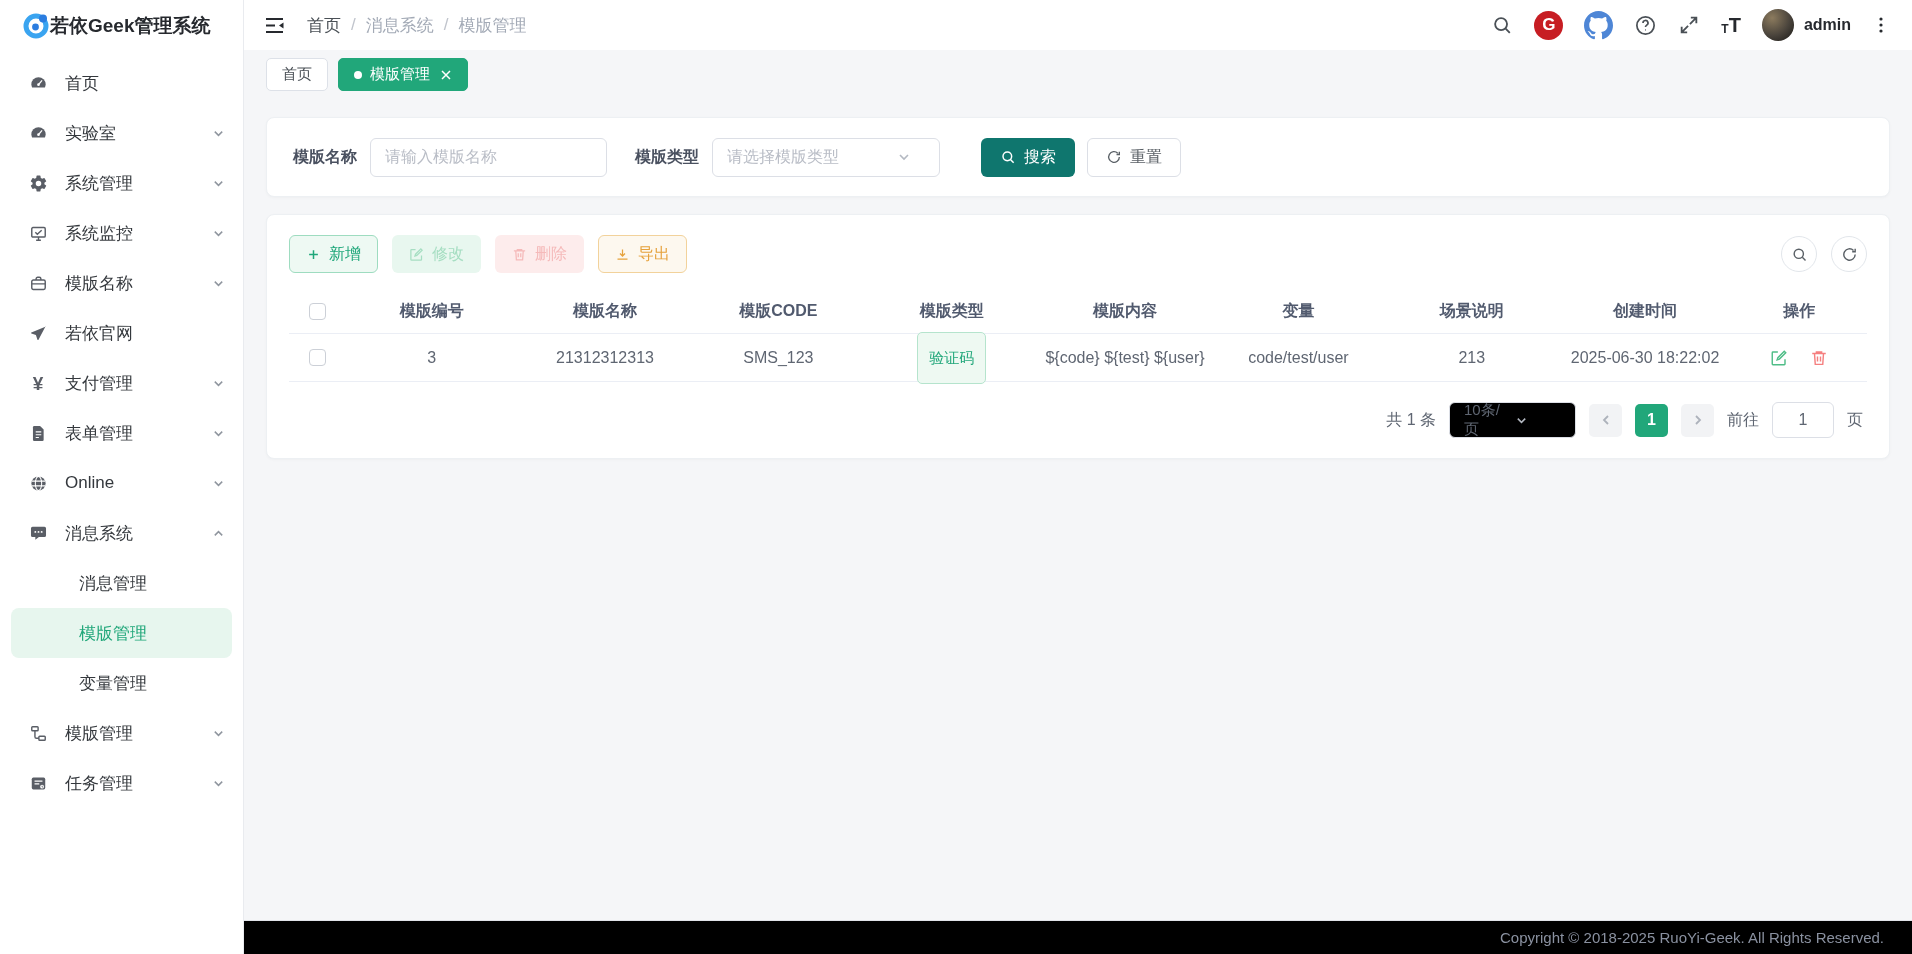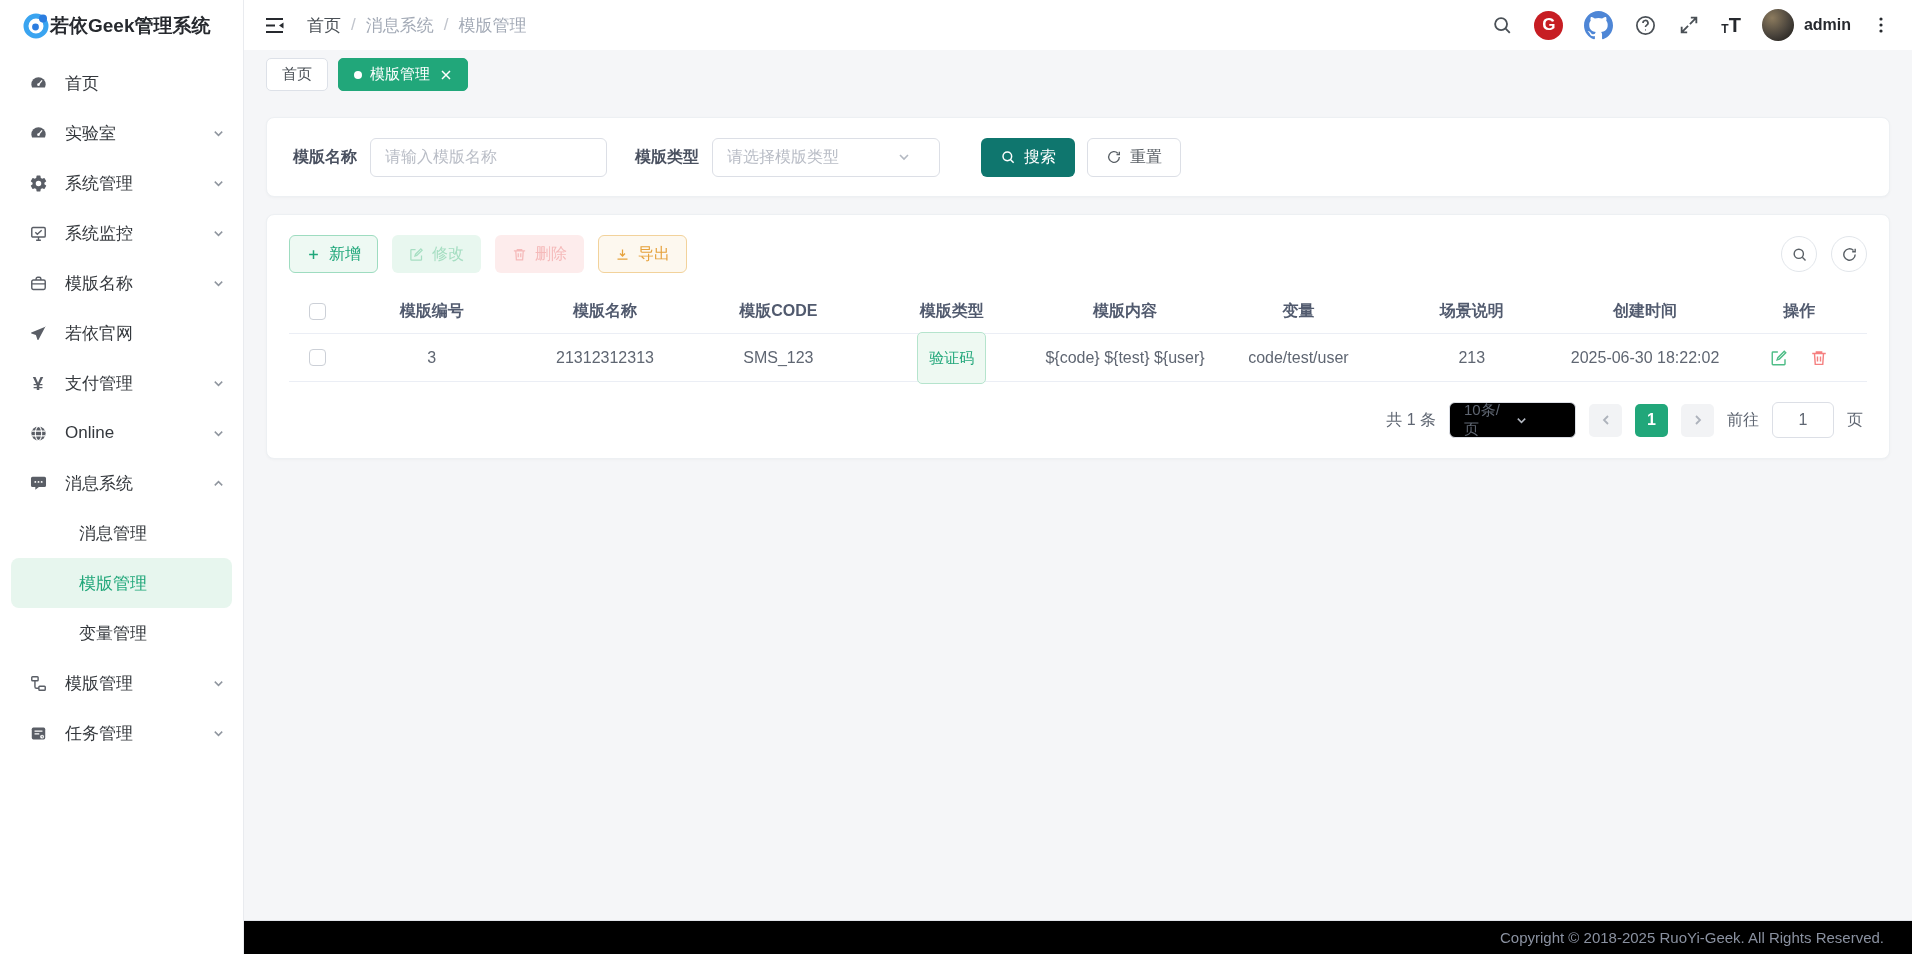--- a/index.html
+++ b/index.html
@@ -188,20 +188,34 @@
         <span class="mi-icon">
             <svg width="19" height="19" viewBox="0 0 24 24">
               <path fill="currentColor" d="M21.4 3.3L3 10.8c-.6.3-.6 1.1.1 1.3l5.6 1.9 2 5.8c.2.6 1 .7 1.3.1l8.3-15.7c.3-.6-.3-1.2-.9-.9z"></path>
             </svg>
           </span>
         <span class="mi-label">若依官网</span>
       </div>
       <div class="menu-item">
         <span class="mi-icon yen-glyph">¥</span>
         <span class="mi-label">支付管理</span>
+        <span class="mi-arrow">
+            <svg width="13" height="13" viewBox="0 0 14 14" fill="none" stroke="currentColor" stroke-width="1.6">
+              <path d="M3 5l4 4 4-4"></path>
+            </svg>
+          </span>
+      </div>
+      <div class="menu-item">
+        <span class="mi-icon">
+            <svg width="19" height="19" viewBox="0 0 24 24">
+              <path fill="currentColor" d="M6.5 2.5h7.5l4.5 4.5V20a1.5 1.5 0 01-1.5 1.5H6.5A1.5 1.5 0 015 20V4a1.5 1.5 0 011.5-1.5z"></path>
+              <path stroke="#fff" stroke-width="1.4" d="M8.5 10h7M8.5 13.5h7M8.5 17h4"></path>
+            </svg>
+          </span>
+        <span class="mi-label">表单管理</span>
         <span class="mi-arrow">
             <svg width="13" height="13" viewBox="0 0 14 14" fill="none" stroke="currentColor" stroke-width="1.6">
               <path d="M3 5l4 4 4-4"></path>
             </svg>
           </span>
       </div>
       <div class="menu-item">
         <span class="mi-icon">
             <svg width="19" height="19" viewBox="0 0 24 24">
               <circle cx="12" cy="12" r="9" fill="currentColor"></circle>

